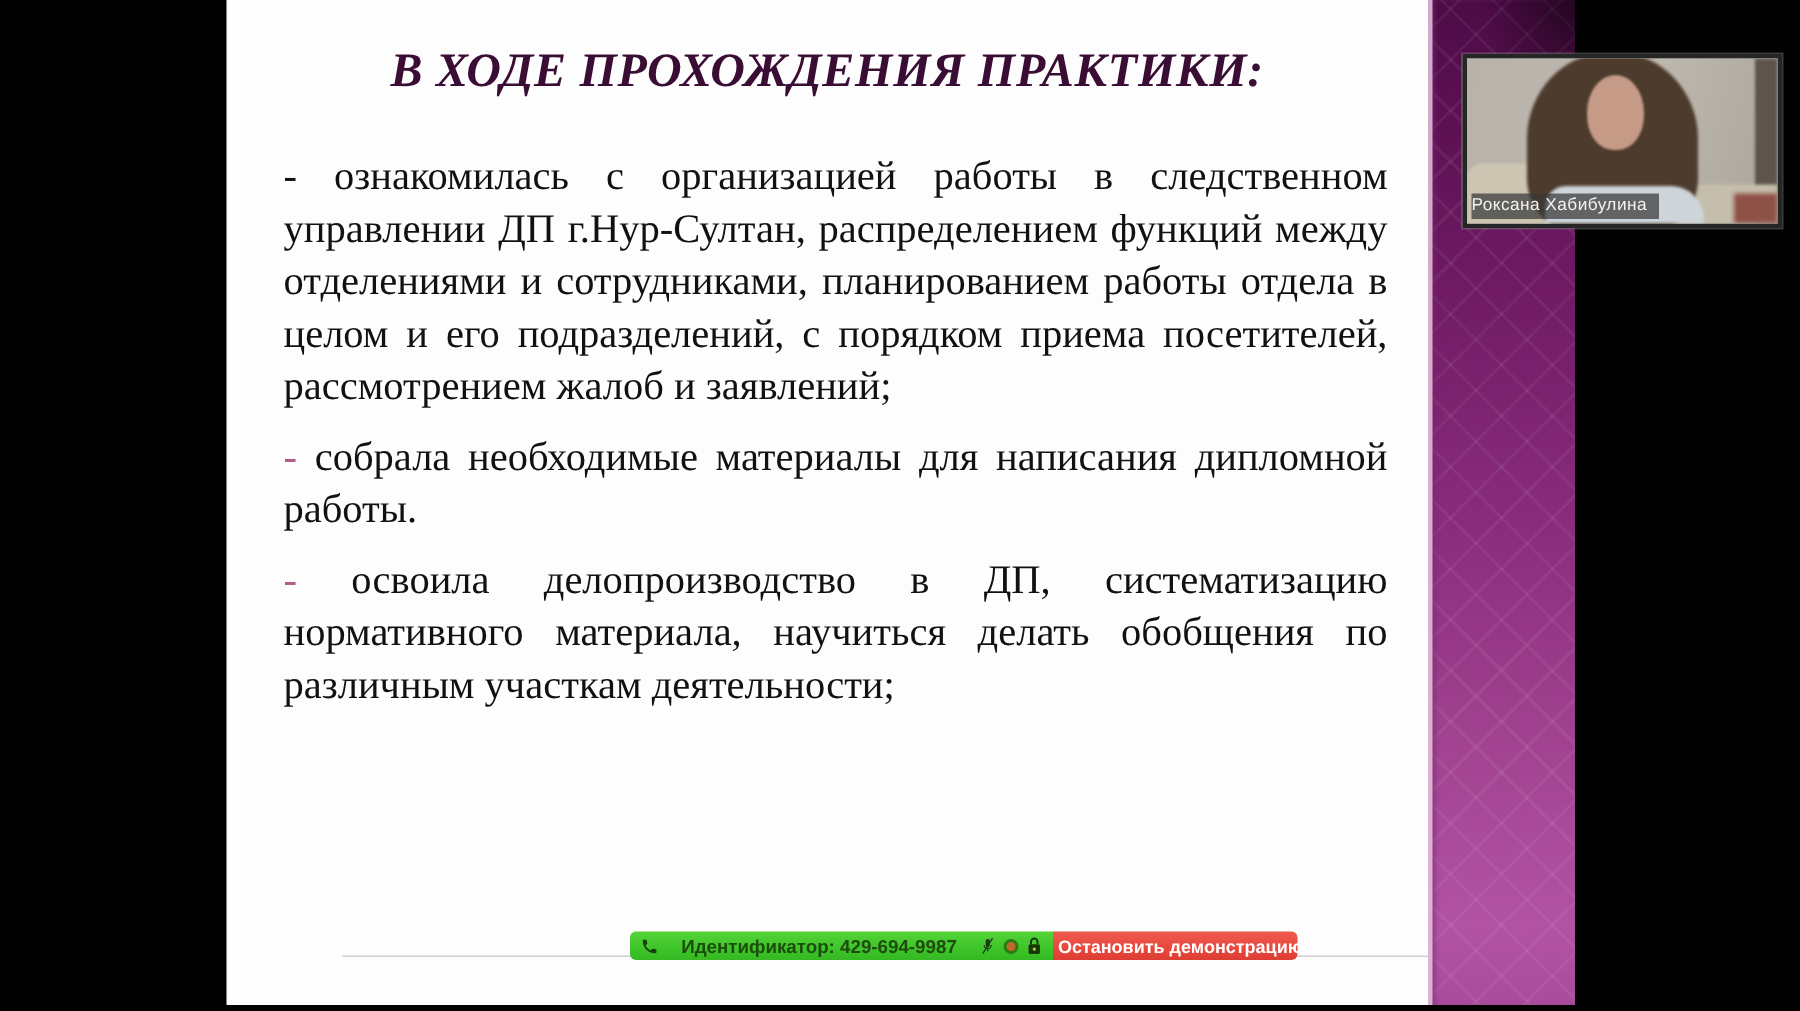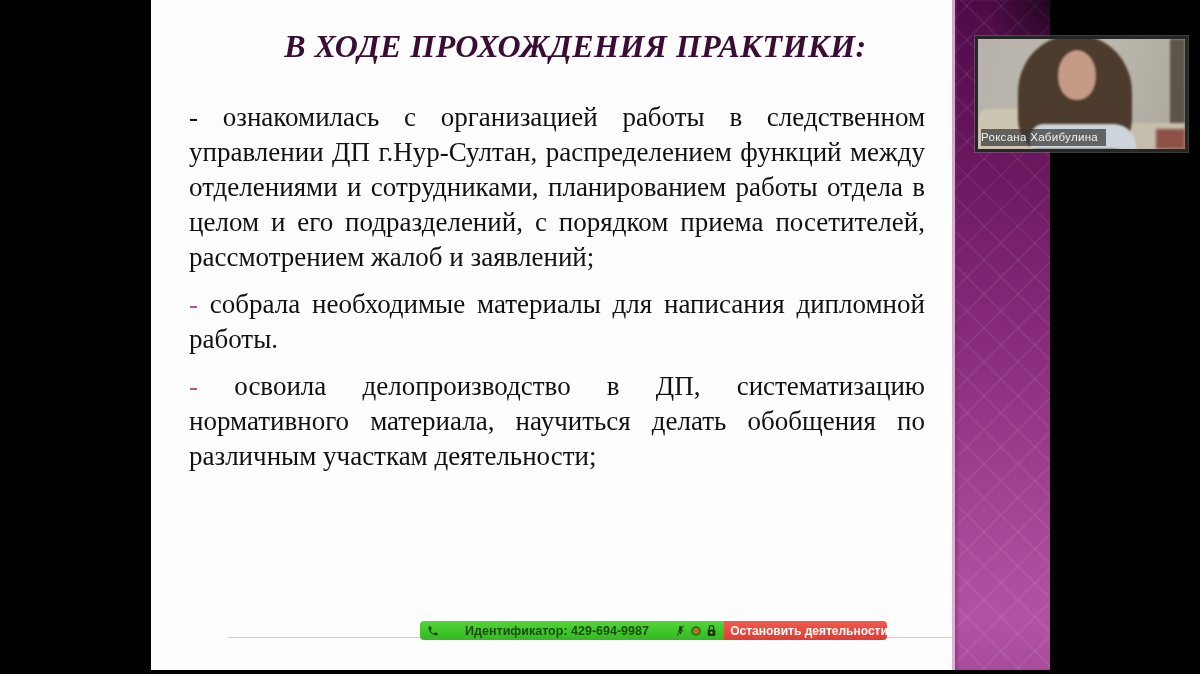--- a/index.html
+++ b/index.html
@@ -24,21 +24,20 @@
     position: absolute;
     left: 0; top: 28px;
     width: 100%;
     text-align: center;
     font-family: "Liberation Serif", serif;
     font-style: italic;
     font-weight: bold;
     font-size: 32px;
     letter-spacing: 0.5px;
     color: #3a0d35;
-    margin-left: 24px;
   }
   .slide-body {
     position: absolute;
     left: 38px; top: 100px;
     width: 736px;
   }
   .para {
     font-family: "Liberation Serif", serif;
     font-size: 27px;
     line-height: 35px;
@@ -107,21 +106,21 @@
     color: #f2f2f2;
     font-size: 11.5px;
     letter-spacing: 0.3px;
     white-space: nowrap;
   }
 
   
   .toolbar { position: absolute; left: 420px; top: 621px; height: 19px; display: flex; }
   .green-pill {
     display: flex; align-items: center;
-    width: 304px; height: 19px;
+    width: 282px; height: 19px;
     background: linear-gradient(180deg, #55d337 0%, #3fc62b 55%, #35b822 100%);
     border-radius: 4px 0 0 4px;
     padding: 0 7px;
     cursor: pointer;
   }
   .green-pill .mid { flex: 1; text-align: center; font-size: 12.5px; font-weight: bold; color: #1d4d0d; }
   .green-pill svg { display: block; }
   .gicons { display: flex; align-items: center; gap: 5px; }
   .rec-dot {
     width: 10px; height: 10px; border-radius: 50%;
@@ -192,17 +191,17 @@
           <svg width="11" height="13" viewBox="0 0 20 24">
               <rect x="3" y="10" width="14" height="12" rx="2" fill="#143a0c"></rect>
               <path d="M6 10V7a4 4 0 0 1 8 0v3" fill="none" stroke="#143a0c" stroke-width="2.5"></path>
               <circle cx="10" cy="16" r="2" fill="#d8c436"></circle>
             </svg>
         </span>
       </span>
     </div>
     <div class="red-pill">
       <span class="stop-sq"></span>
-      <span class="lbl">Остановить деятельности</span>
+      <span class="lbl">Остановить демонстрацию</span>
     </div>
   </div>
 
 </div>
 
 </body></html>

